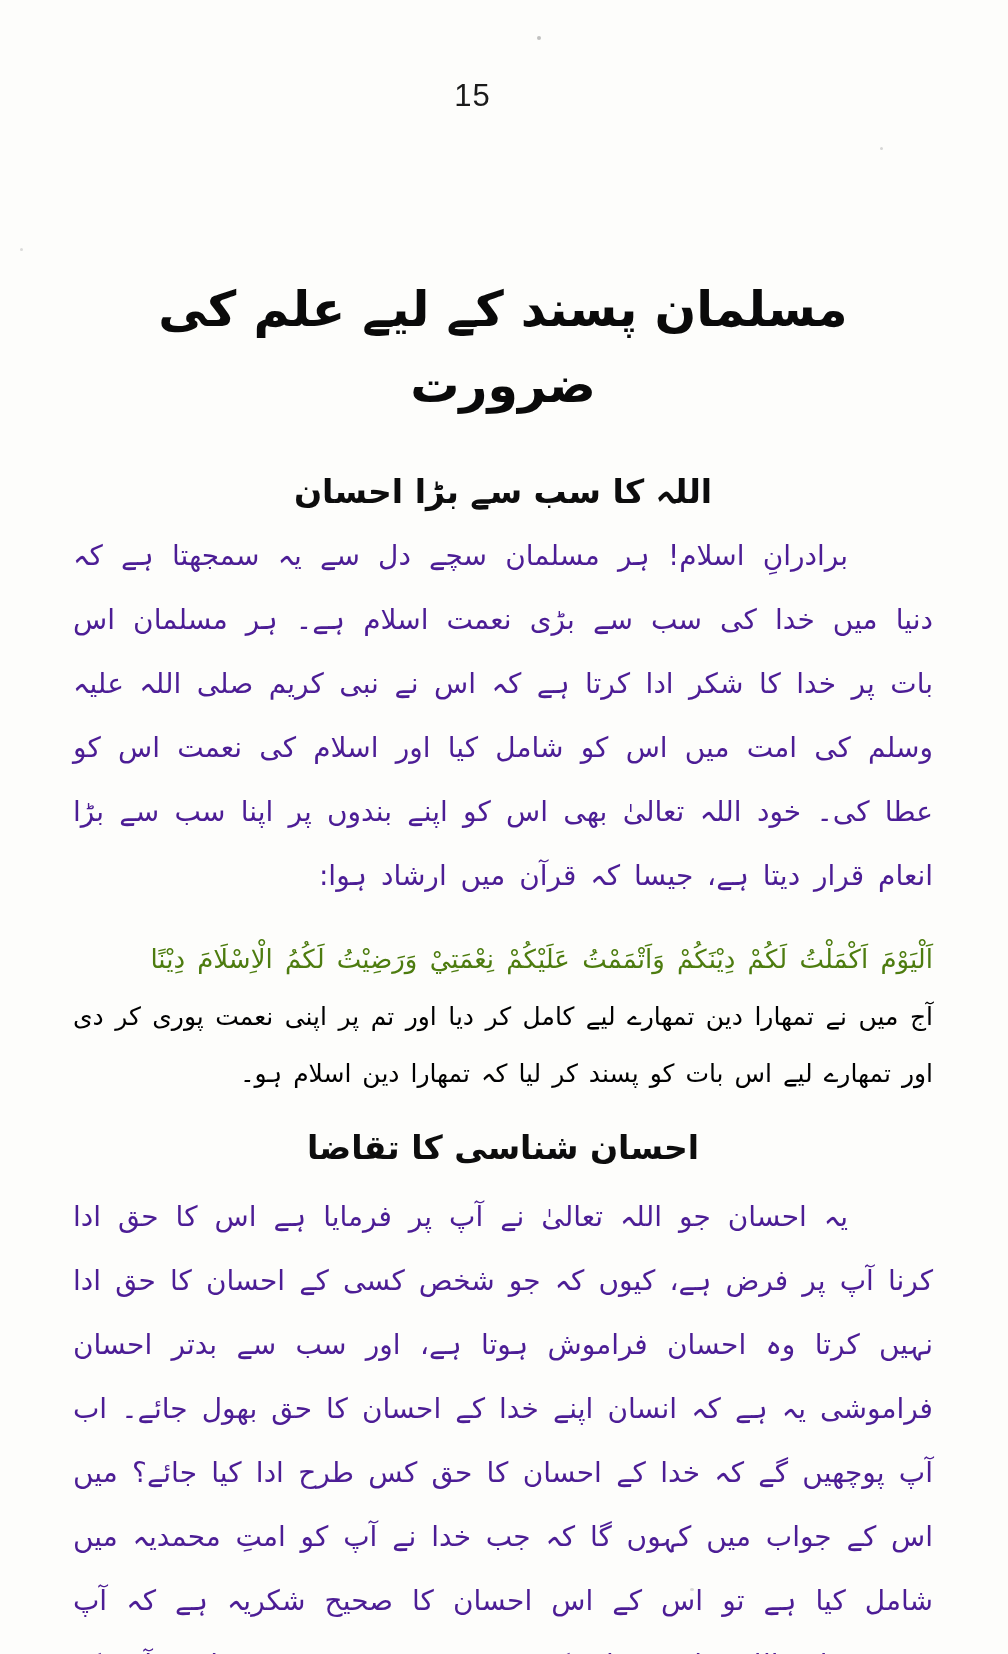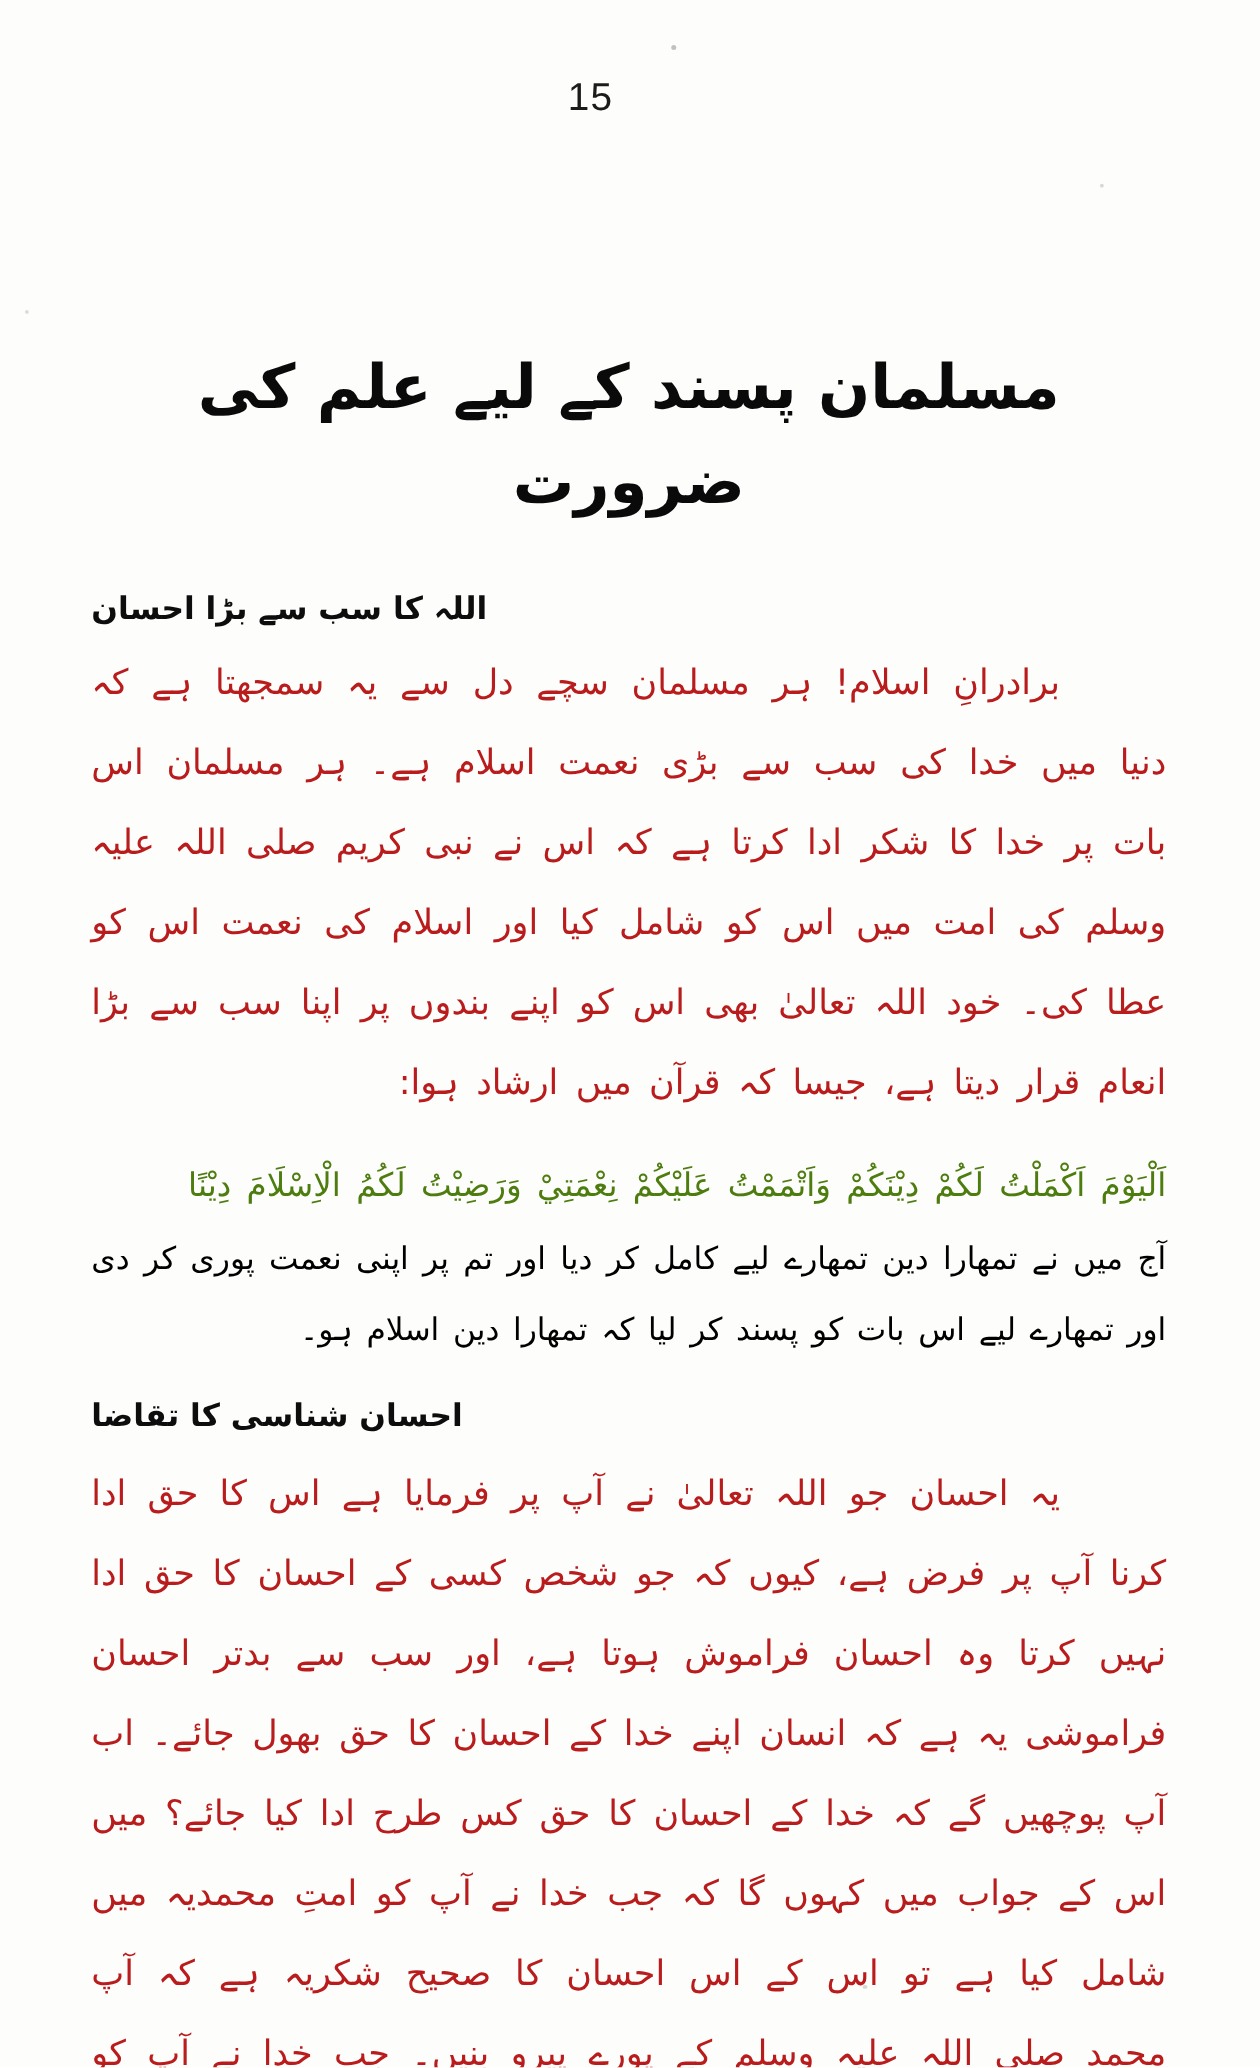--- a/index.html
+++ b/index.html
@@ -11,21 +11,21 @@
     position: relative;
     width: 1008px;
     height: 1654px;
     background: #fdfdfb;
     overflow: hidden;
     font-family: "DejaVu Sans", sans-serif;
     color: #141414;
   }
   .page-number {
     position: absolute;
-    top: 60px;
+    top: 78px;
     left: 0;
     width: 945px;
     text-align: center;
     font-family: "Liberation Sans", sans-serif;
     font-size: 31px;
     letter-spacing: 1px;
     color: #1b1b1b;
     direction: ltr;
   }
   .column {
@@ -38,34 +38,34 @@
   .title {
     margin: 0 0 46px 0;
     text-align: center;
     font-size: 49px;
     font-weight: 700;
     line-height: 1.55;
     color: #0a0a0a;
   }
   .heading {
     margin: 0 0 10px 0;
-    font-size: 25px;
+    font-size: 33px;
     font-weight: 700;
-    text-align: left;
+    text-align: center;
     line-height: 1.35;
     color: #0d0d0d;
   }
   .body {
     margin: 0;
     font-size: 28px;
     line-height: 64px;
     text-align: justify;
     text-indent: 85px;
     word-spacing: 5px;
-    color: #b91c1c;
+    color: #4c1d95;
   }
   .verse {
     margin: 24px 0 2px 0;
     font-size: 26px;
     line-height: 54px;
     text-align: justify;
     word-spacing: 4px;
     font-weight: 500;
     color: #4d7c0f;
   }

